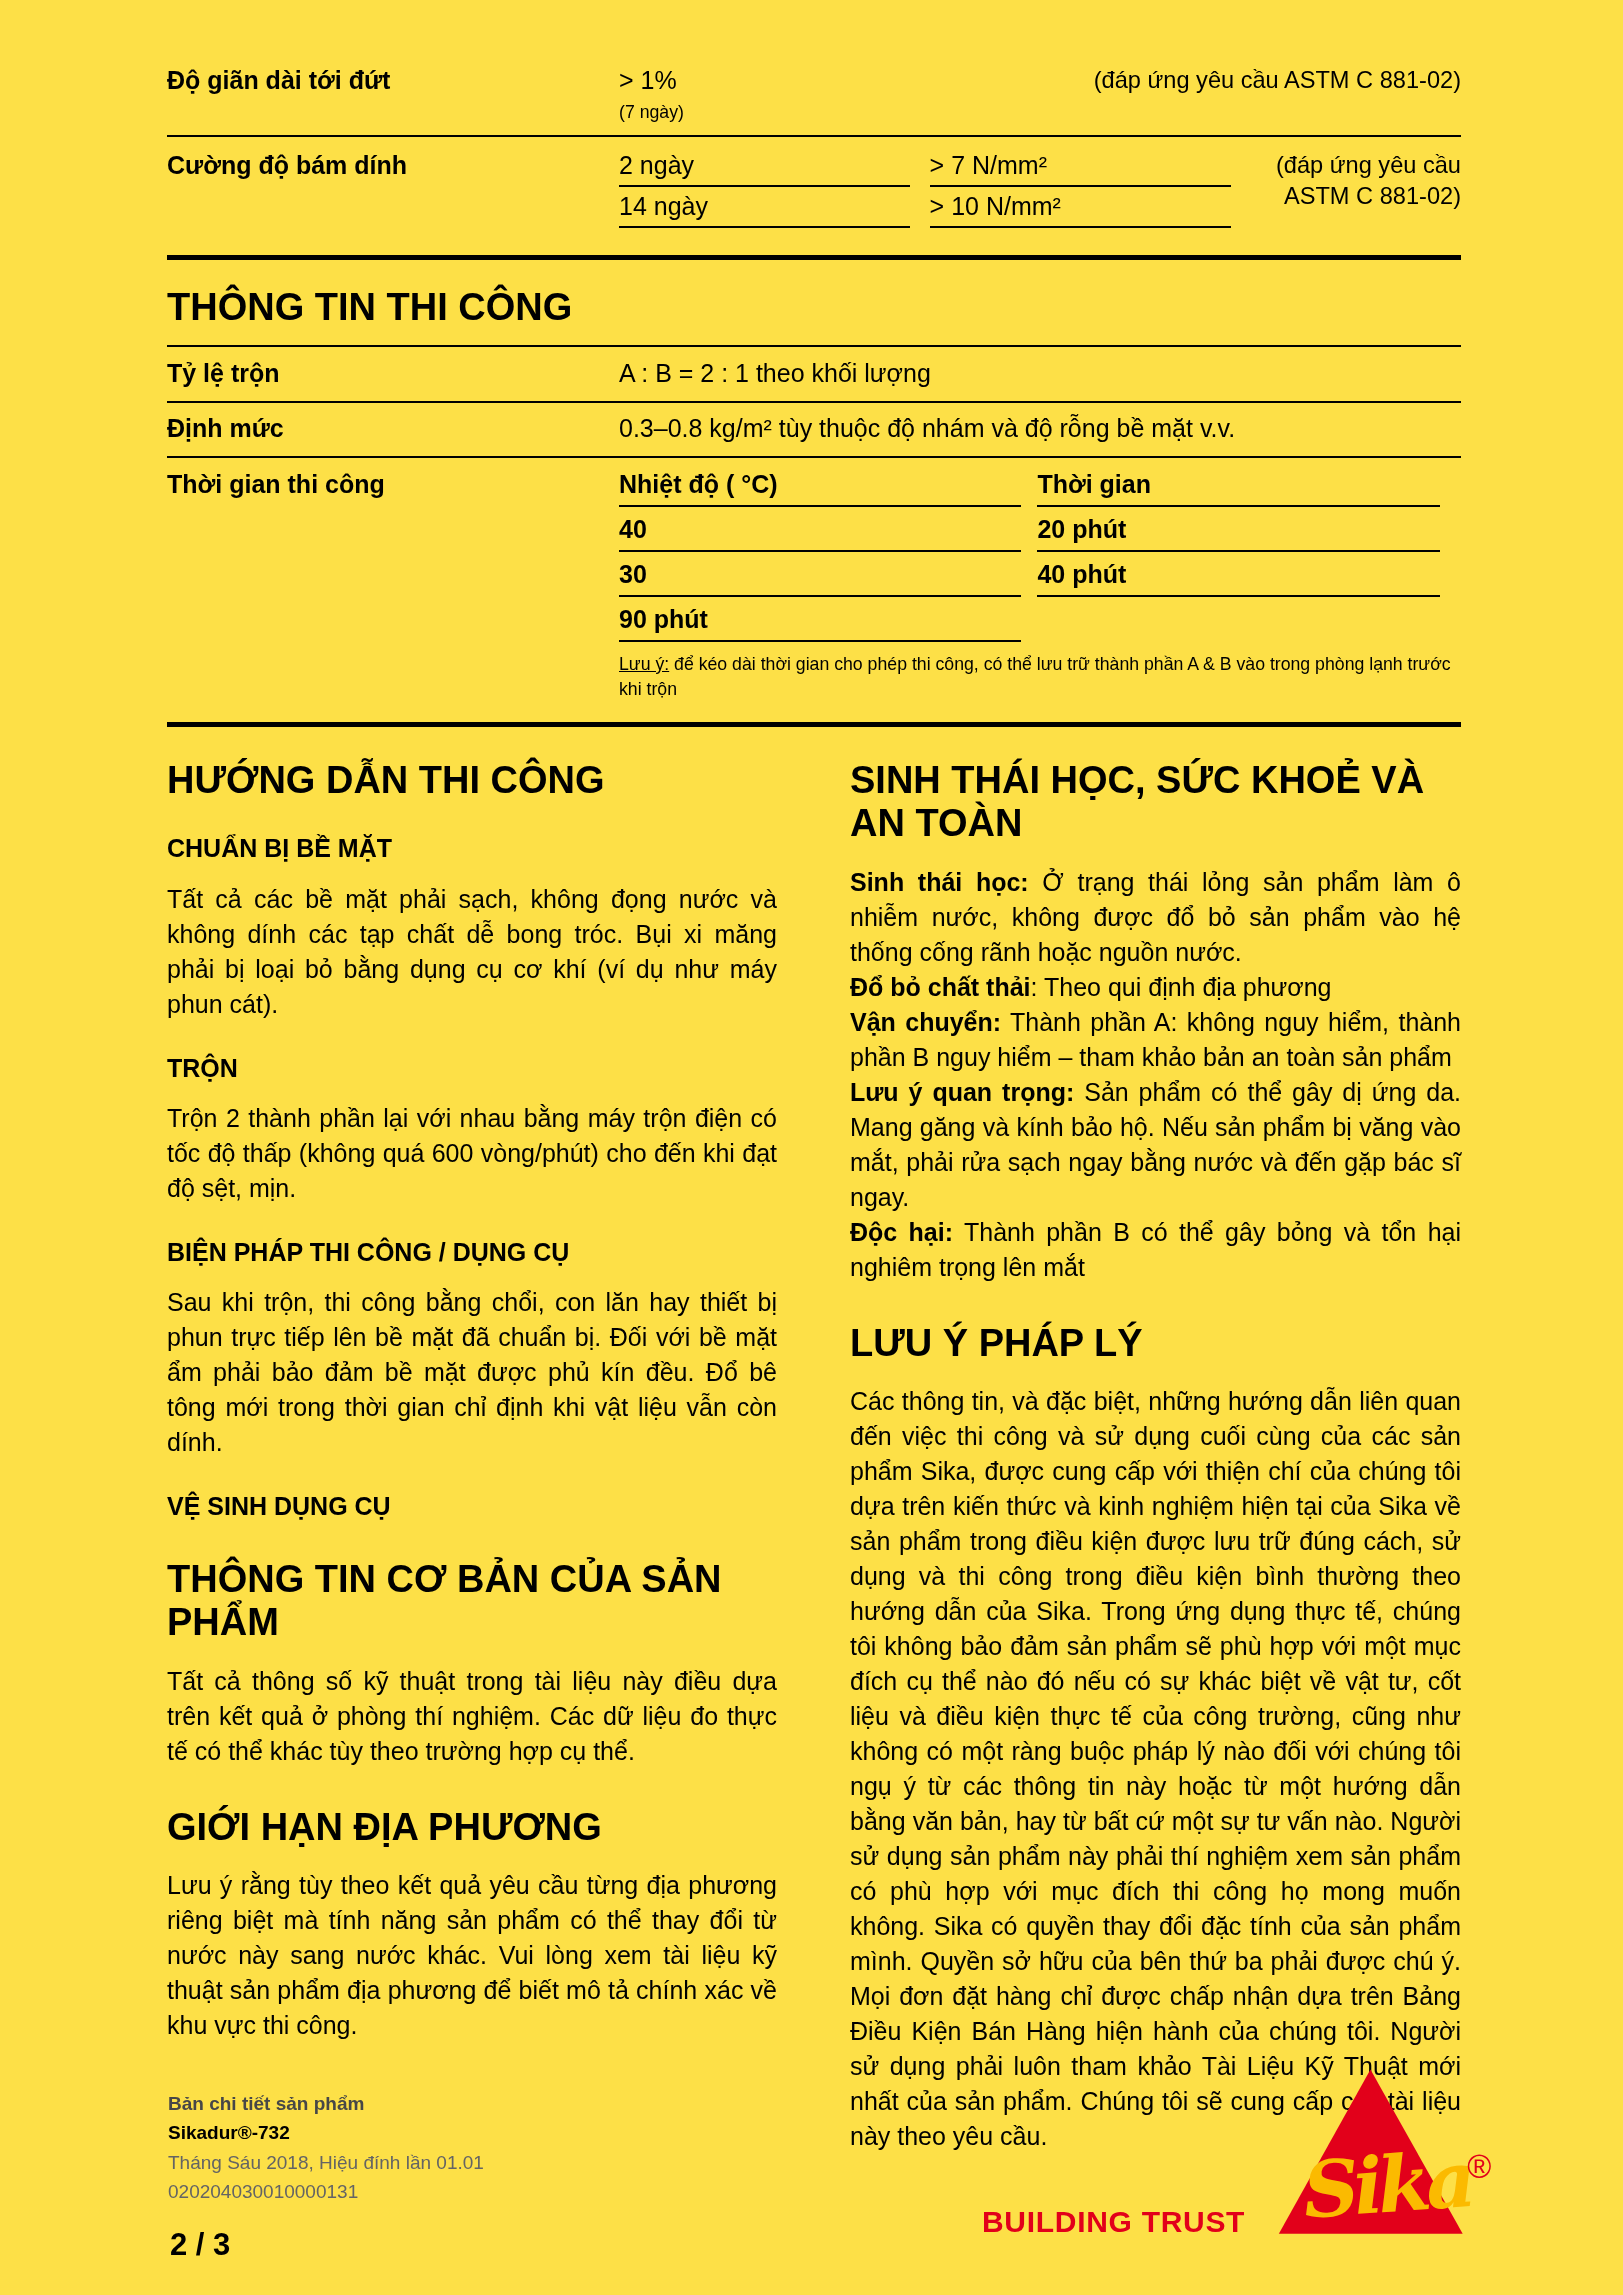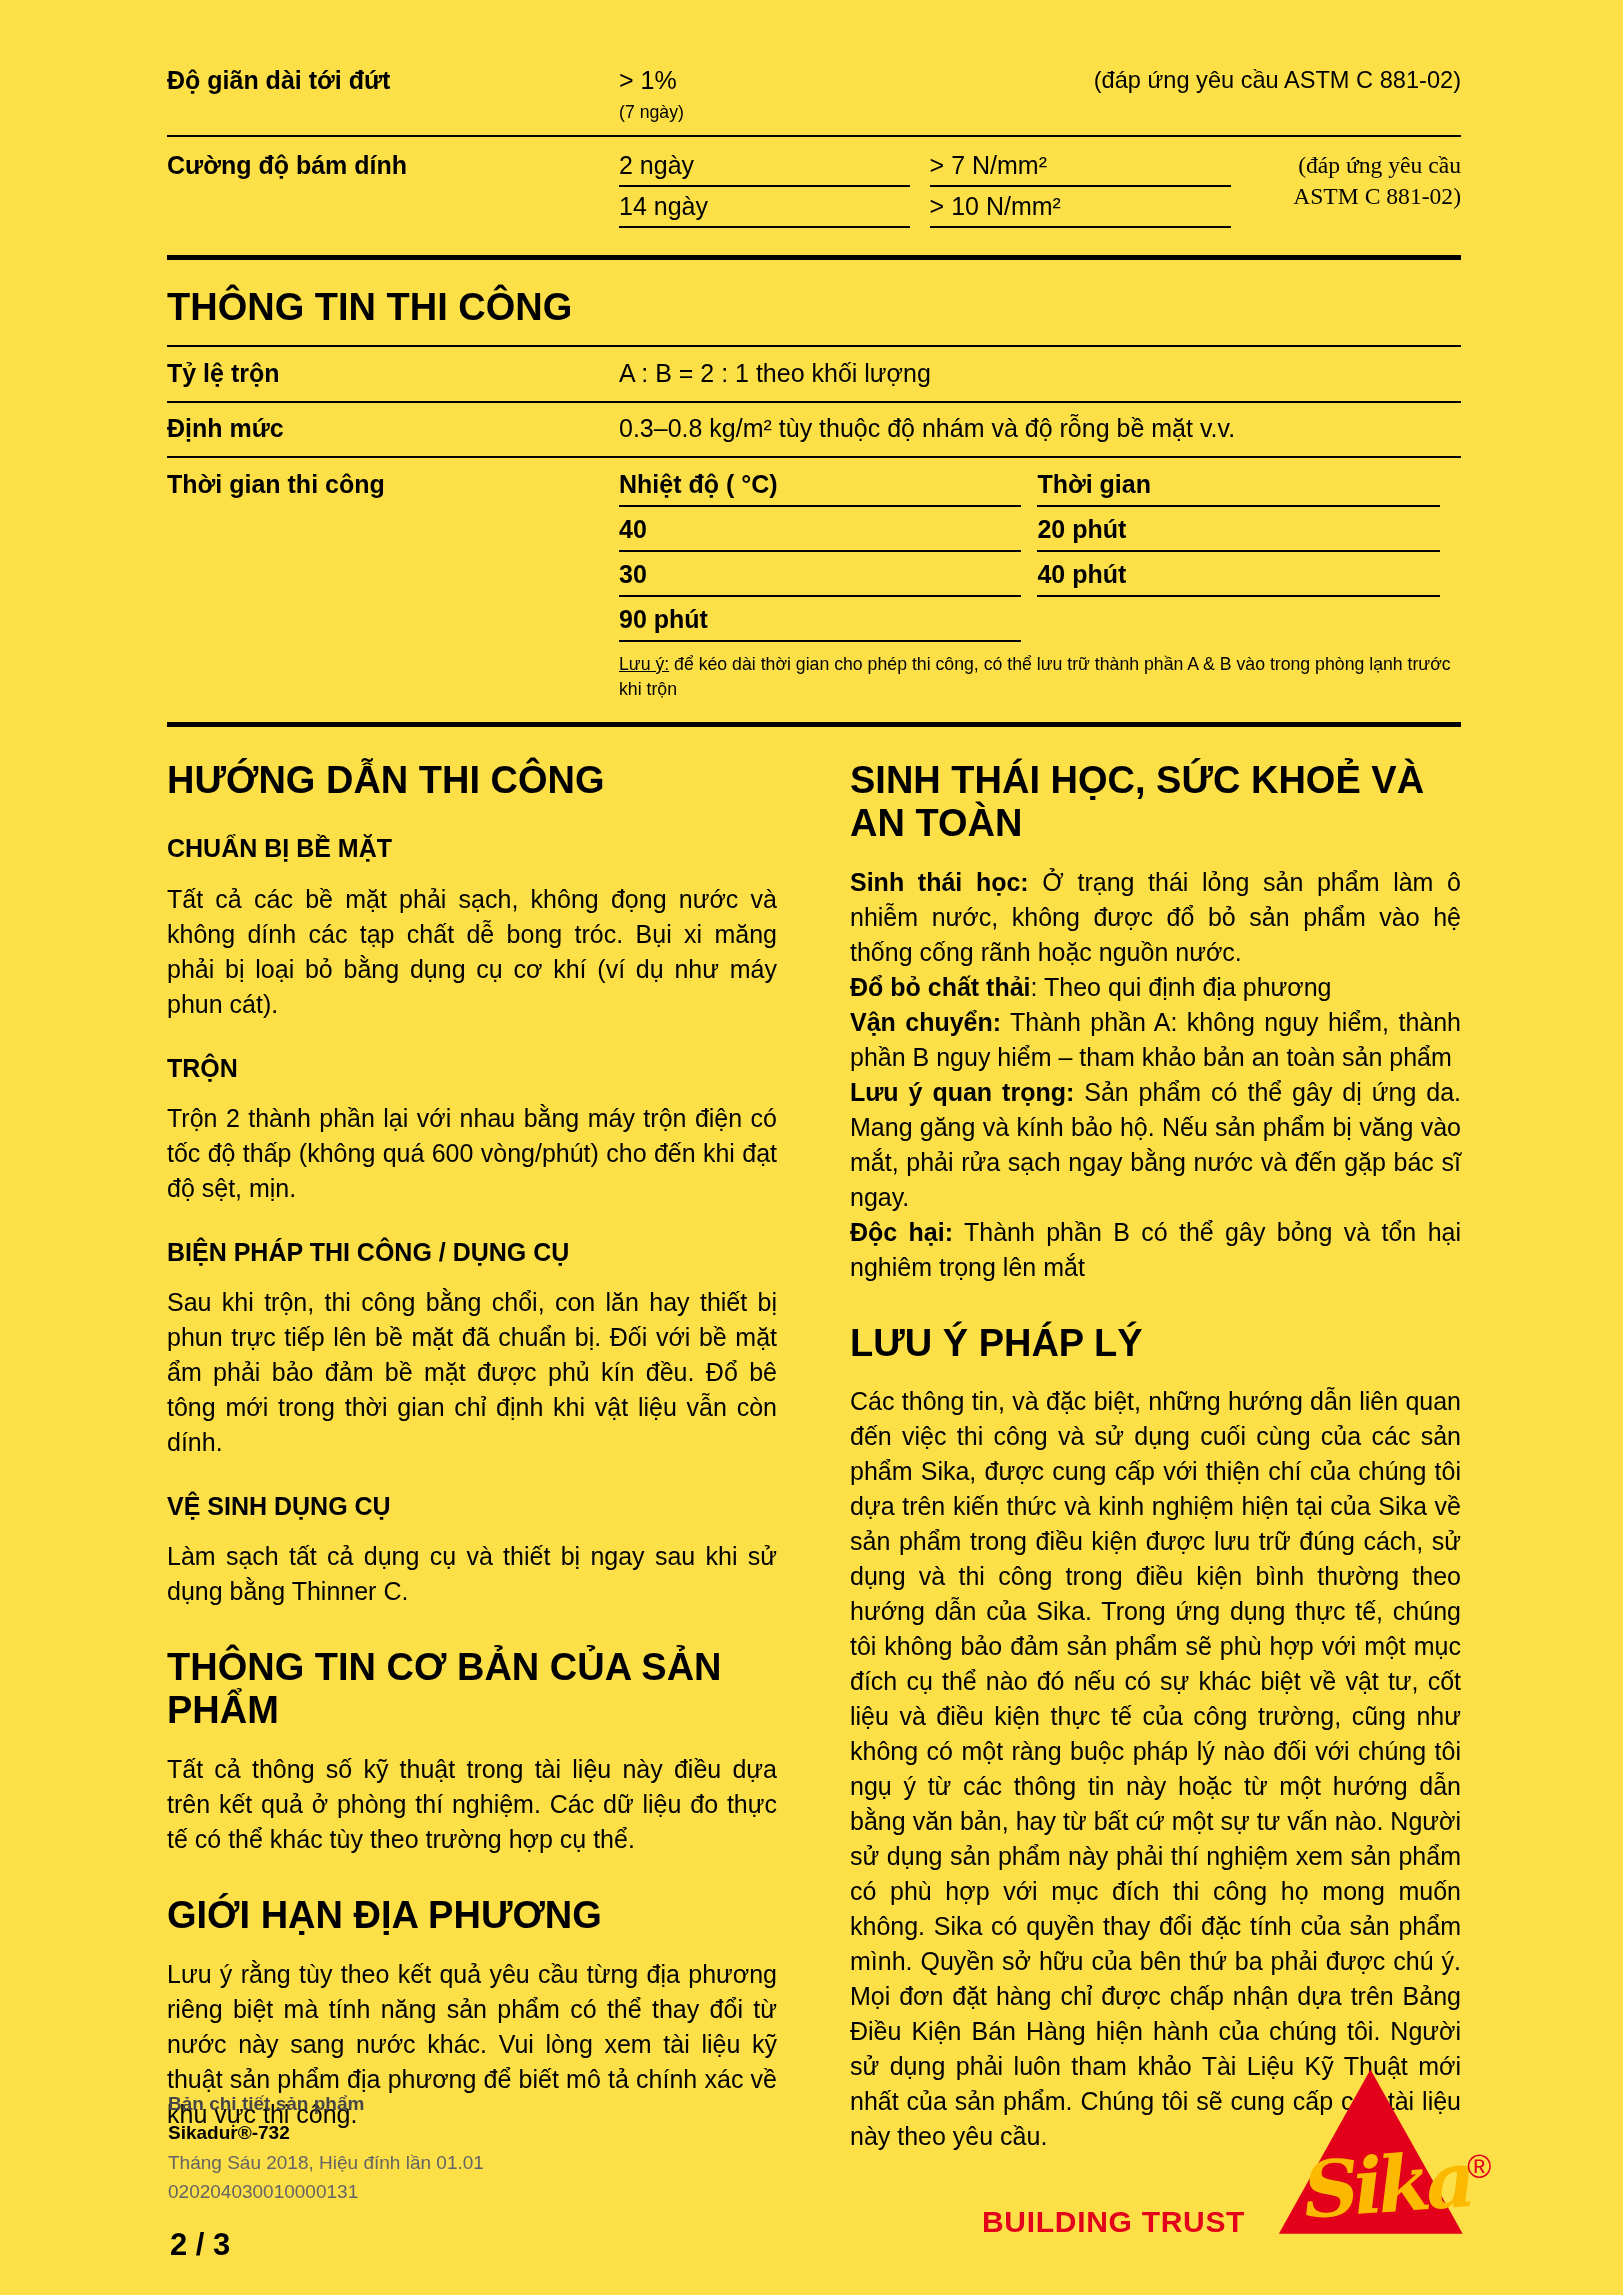--- a/index.html
+++ b/index.html
@@ -15,21 +15,21 @@
   .lbl { font-weight:bold; font-size:25px; line-height:30px; }
   .val { font-size:25px; line-height:30px; }
   .val-sub { font-size:17.7px; line-height:22px; margin-top:6.5px; color:#000; }
   .compliance { font-size:23.6px; line-height:31px; text-align:right; }
 
   .prop-row2 { display:grid; grid-template-columns:452px 631px 1fr; align-items:start;
                padding:13px 0 10px; border-bottom:5.2px solid #000; }
   .cellrow { display:grid; grid-template-columns:291px 301px; column-gap:19.6px; }
   .cellrow .cell { border-bottom:2px solid #000; padding:3.9px 0 5.2px; font-size:25px; line-height:30px; }
   .cellrow.first .cell { padding-top:0; }
-  .prop-row2 .compliance { padding-bottom:13px;font-family:Liberation Serif, serif; }
+  .prop-row2 .compliance { padding-bottom:13px; }
   .prop-row2-pad { padding-bottom:17px; }
 
   
   .app-title { font-size:38px; line-height:42px; font-weight:bold; margin:26px 0 17px; }
   .app-row { display:grid; grid-template-columns:452px 1fr; border-top:2px solid #000; padding:10.5px 0 13px; }
   .app-row.last { border-bottom:5.2px solid #000; padding-bottom:19.6px; }
   .subtable { width:822px;font-weight:bold; }
   .sub-row { display:grid; grid-template-columns:402px 403px; column-gap:16.4px; }
   .sub-cell { border-bottom:2px solid #000; padding:6.5px 0 6.5px; font-size:25px; line-height:30px; }
   .sub-row.head .sub-cell { padding-top:0; }
@@ -136,21 +136,20 @@
         <div class="h2">CHUẨN BỊ BỀ MẶT</div>
         <p class="body-p">Tất cả các bề mặt phải sạch, không đọng nước và không dính các tạp chất dễ bong tróc. Bụi xi măng phải bị loại bỏ bằng dụng cụ cơ khí (ví dụ như máy phun cát).</p>
 
         <div class="h2">TRỘN</div>
         <p class="body-p">Trộn 2 thành phần lại với nhau bằng máy trộn điện có tốc độ thấp (không quá 600 vòng/phút) cho đến khi đạt độ sệt, mịn.</p>
 
         <div class="h2">BIỆN PHÁP THI CÔNG / DỤNG CỤ</div>
         <p class="body-p">Sau khi trộn, thi công bằng chổi, con lăn hay thiết bị phun trực tiếp lên bề mặt đã chuẩn bị. Đối với bề mặt ẩm phải bảo đảm bề mặt được phủ kín đều. Đổ bê tông mới trong thời gian chỉ định khi vật liệu vẫn còn dính.</p>
 
         <div class="h2">VỆ SINH DỤNG CỤ</div>
-        <p class="body-p">Làm sạch tất cả dụng cụ và thiết bị ngay sau khi sử dụng bằng Thinner C.</p>
 
         <div class="h1">THÔNG TIN CƠ BẢN CỦA SẢN PHẨM</div>
         <p class="body-p">Tất cả thông số kỹ thuật trong tài liệu này điều dựa trên kết quả ở phòng thí nghiệm. Các dữ liệu đo thực tế có thể khác tùy theo trường hợp cụ thể.</p>
 
         <div class="h1">GIỚI HẠN ĐỊA PHƯƠNG</div>
         <p class="body-p">Lưu ý rằng tùy theo kết quả yêu cầu từng địa phương riêng biệt mà tính năng sản phẩm có thể thay đổi từ nước này sang nước khác. Vui lòng xem tài liệu kỹ thuật sản phẩm địa phương để biết mô tả chính xác về khu vực thi công.</p>
       </div>
 
       <div class="col-right">
         <div class="h1 first">SINH THÁI HỌC, SỨC KHOẺ VÀ AN TOÀN</div>

